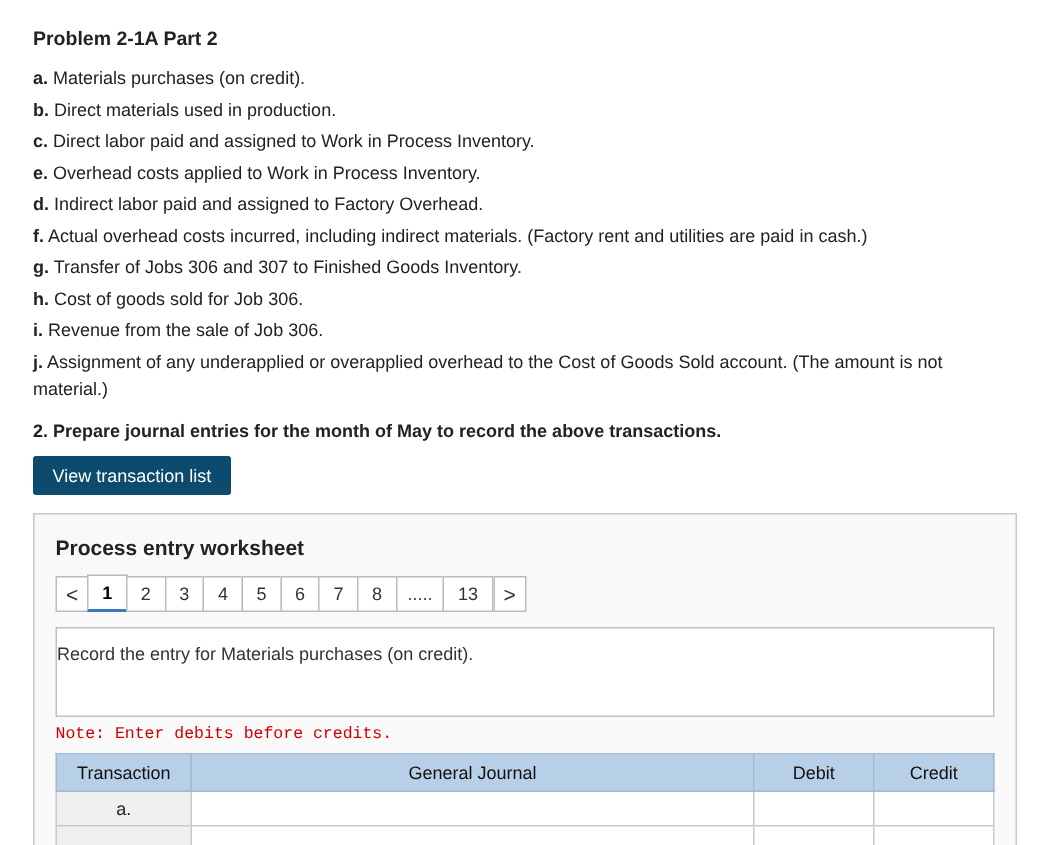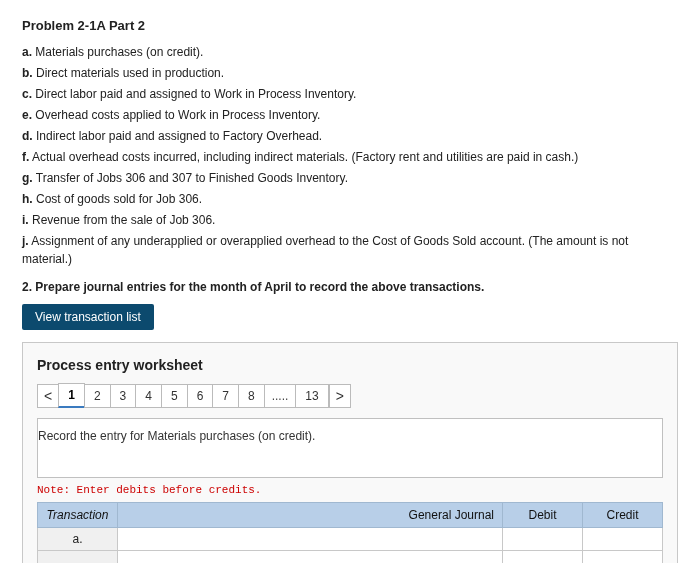--- a/index.html
+++ b/index.html
@@ -113,25 +113,24 @@
       background: #b8cfe8;
     }
     table.journal-table thead th {
       border: 1px solid #a0b8d0;
       padding: 5px 8px;
       text-align: center;
       font-weight: normal;
       color: #111;
     }
     table.journal-table thead th:first-child {
-      width: 80px;
-      font-style: italic;
+      width: 90px;
     }
     table.journal-table thead th:nth-child(2) {
-      text-align: right;
+      text-align: center;
     }
     table.journal-table thead th:nth-child(3),
     table.journal-table thead th:nth-child(4) {
       width: 80px;
     }
     table.journal-table tbody tr {
       background: #fff;
     }
     table.journal-table tbody td {
       border: 1px solid #c8c8c8;
@@ -157,21 +156,21 @@
   <p><strong>e.</strong> Overhead costs applied to Work in Process Inventory.</p>
   <p><strong>d.</strong> Indirect labor paid and assigned to Factory Overhead.</p>
   <p><strong>f.</strong> Actual overhead costs incurred, including indirect materials. (Factory rent and utilities are paid in cash.)</p>
   <p><strong>g.</strong> Transfer of Jobs 306 and 307 to Finished Goods Inventory.</p>
   <p><strong>h.</strong> Cost of goods sold for Job 306.</p>
   <p><strong>i.</strong> Revenue from the sale of Job 306.</p>
   <p><strong>j.</strong> Assignment of any underapplied or overapplied overhead to the Cost of Goods Sold account. (The amount is not material.)</p>
 </div>
 
 <div class="section-2">
-  <span>2.</span> <span>Prepare journal entries for the month of April to record the above transactions.</span>
+  <span>2.</span> <span>Prepare journal entries for the month of May to record the above transactions.</span>
 </div>
 
 <button class="btn-view-transaction">View transaction list</button>
 
 <div class="worksheet-container">
   <div class="worksheet-title">Process entry worksheet</div>
 
   <div class="tab-nav">
     <span class="arrow">&lt;</span>
     <span class="tab-num active">1</span>

